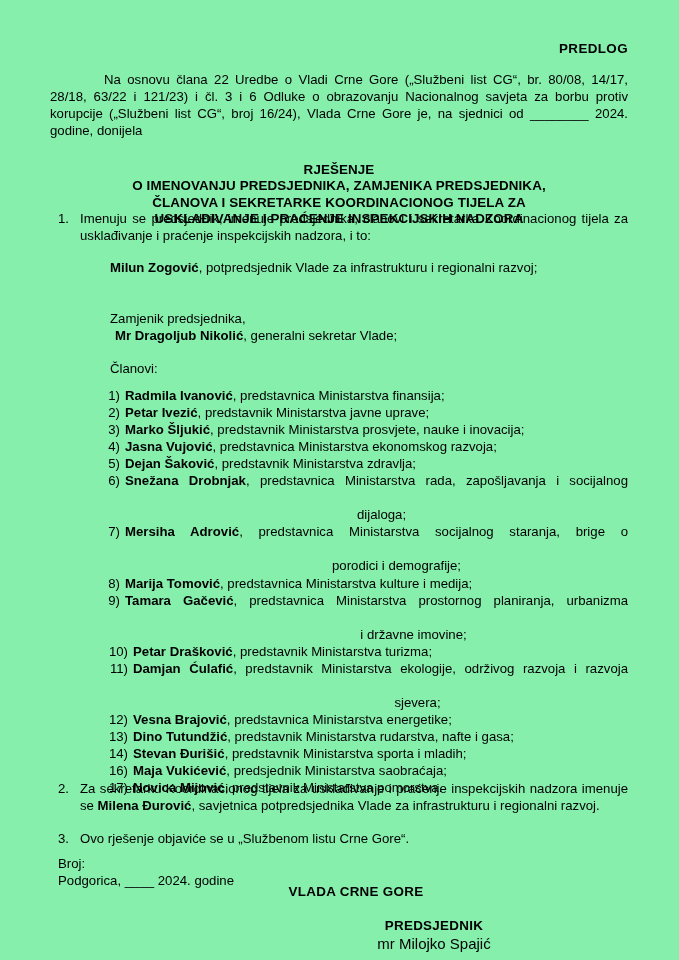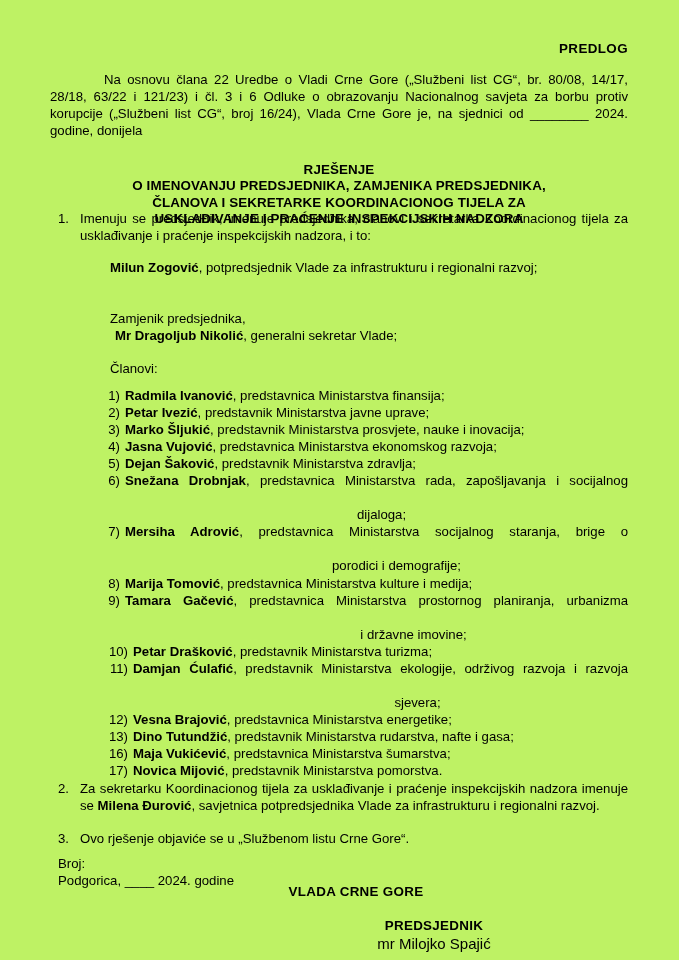--- a/index.html
+++ b/index.html
@@ -4,21 +4,21 @@
 <style>
   html, body {
     margin: 0;
     padding: 0;
     background: #ffffff;
   }
   .page {
     position: relative;
     width: 679px;
     height: 960px;
-    background: #bef264;
+    background: #86efac;
     color: #000000;
     font-family: "Liberation Sans", sans-serif;
     font-size: 13.2px;
     line-height: 16.6px;
     overflow: hidden;
     box-sizing: border-box;
   }
 
   
   .predlog {
@@ -274,22 +274,26 @@
       </div>
       <div class="member">
         <div class="m-num w2">12)</div>
         <div class="m-txt"><span class="linebox"><span class="bold">Vesna Brajović</span><span>, predstavnica Ministarstva energetike;</span></span></div>
       </div>
       <div class="member">
         <div class="m-num w2">13)</div>
         <div class="m-txt"><span class="linebox"><span class="bold">Dino Tutundžić</span><span>, predstavnik Ministarstva rudarstva, nafte i gasa;</span></span></div>
       </div>
       <div class="member">
+        <div class="m-num w2">14)</div>
+        <div class="m-txt"><span class="linebox"><span class="bold">Stevan Đurišić</span><span>, predstavnik Ministarstva sporta i mladih;</span></span></div>
+      </div>
+      <div class="member">
         <div class="m-num w2">16)</div>
-        <div class="m-txt"><span class="linebox"><span class="bold">Maja Vukićević</span><span>, predstavnica Ministarstva šumarstva;</span></span></div>
+        <div class="m-txt"><span class="linebox"><span class="bold">Maja Vukićević</span><span>, predsjednik Ministarstva saobraćaja;</span></span></div>
       </div>
       <div class="member">
         <div class="m-num w2">17)</div>
         <div class="m-txt"><span class="linebox"><span class="bold">Novica Mijović</span><span>, predstavnik Ministarstva pomorstva.</span></span></div>
       </div>
     </div>
 
   <div class="closing c2">
     <div class="c-row">
       <div class="c-num">2.</div>

